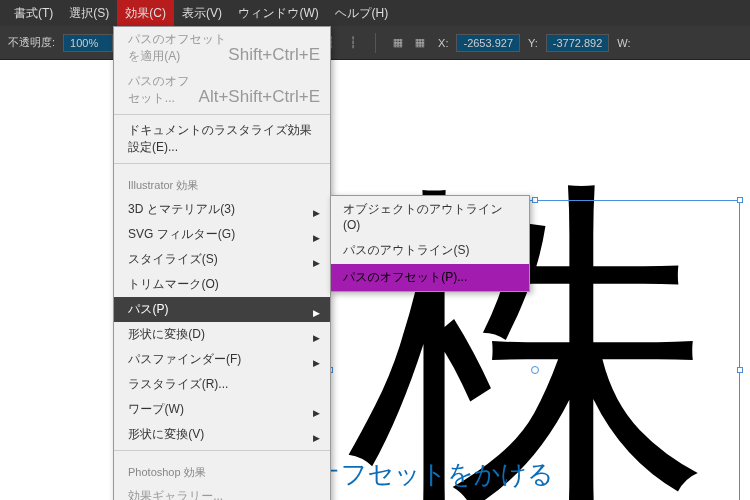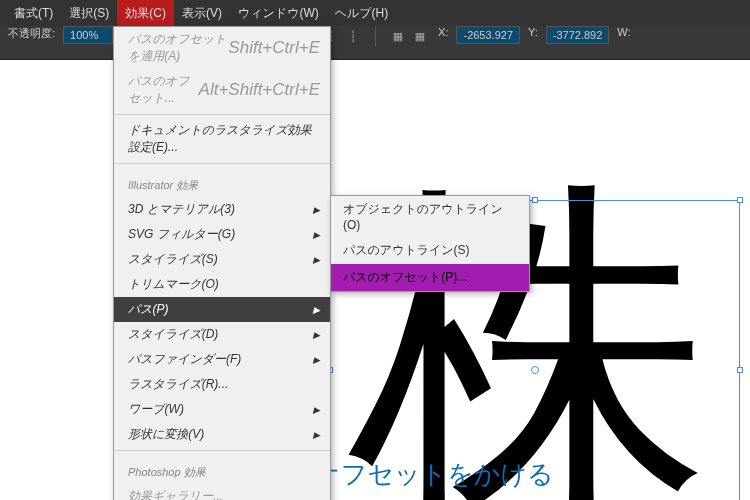--- a/index.html
+++ b/index.html
@@ -2,28 +2,28 @@
 <html><head>
 <meta charset="utf-8">
 <style>
 * { margin: 0; padding: 0; box-sizing: border-box; font-family: "Meiryo", sans-serif; }
 body { width: 750px; height: 500px; overflow: hidden; background: #fff; position: relative; }
 
 .menubar { background: #333; color: #ddd; height: 26px; display: flex; align-items: center; padding: 0 6px; font-size: 12px; }
 .menubar .item { padding: 12px 8px; cursor: default; }
 .menubar .item.active { background: #b91c1c; }
 
-.toolbar { background: #383838; color: #ccc; height: 34px; display: flex; align-items: flex-start; padding: 0 8px; font-size: 11px; gap: 8px; border-bottom: 1px solid #222; }
+.toolbar { background: #383838; color: #ccc; height: 34px; display: flex; align-items: center; padding: 0 8px; font-size: 11px; gap: 8px; border-bottom: 1px solid #222; }
 .toolbar .field { background: #0c4a6e; border: 1px solid #555; padding: 2px 6px; color: #ccc; min-width: 50px; }
 .toolbar .icon-group { display: flex; gap: 2px; }
 .toolbar .tbicon { width: 20px; height: 20px; display: flex; align-items: center; justify-content: center; color: #aaa; }
 .toolbar .sep { width: 1px; height: 20px; background: #555; margin: 0 4px; }
 
 .dropdown { position: absolute; top: 26px; left: 113px; width: 218px; background: #f0f0f0; border: 1px solid #999; box-shadow: 2px 2px 6px rgba(0,0,0,0.3); font-size: 12px; z-index: 10; }
-.dropdown .row { padding: 4px 10px 4px 14px; color: #333; display: flex; justify-content: space-between; align-items: center; position: relative; font-style: italic; }
+.dropdown .row { padding: 4px 10px 4px 14px; color: #333; display: flex; justify-content: space-between; align-items: flex-end; position: relative; }
 .dropdown .row.disabled { color: #999; }
 .dropdown .row.header { color: #888; font-size: 11px; padding-top: 6px; margin-top: 8px; }
 .dropdown .row.selected { background: #404040; color: #fff; }
 .dropdown .row .arrow { font-size: 9px; color: inherit; }
 .dropdown hr { border: none; border-top: 1px solid #ccc; margin: 3px 0; }
 .dropdown .shortcut { color: #999; font-size: 17px; }
 
 .submenu { position: absolute; top: 195px; left: 330px; width: 200px; background: #f0f0f0; border: 1px solid #999; box-shadow: 2px 2px 6px rgba(0,0,0,0.3); font-size: 12px; z-index: 11; }
 .submenu .row { padding: 5px 12px; color: #333; }
 .submenu .row.selected { background: #a21caf; color: #000; }
@@ -123,21 +123,21 @@
       <span class="arrow">▶</span>
     </div>
     <div class="row">
       <span>トリムマーク(O)</span>
     </div>
     <div class="row selected">
       <span>パス(P)</span>
       <span class="arrow">▶</span>
     </div>
     <div class="row">
-      <span>スタイライズ(D)</span>
+      <span>形状に変換(D)</span>
       <span class="arrow">▶</span>
     </div>
     <div class="row">
       <span>パスファインダー(F)</span>
       <span class="arrow">▶</span>
     </div>
     <div class="row">
       <span>ラスタライズ(R)...</span>
     </div>
     <div class="row">

